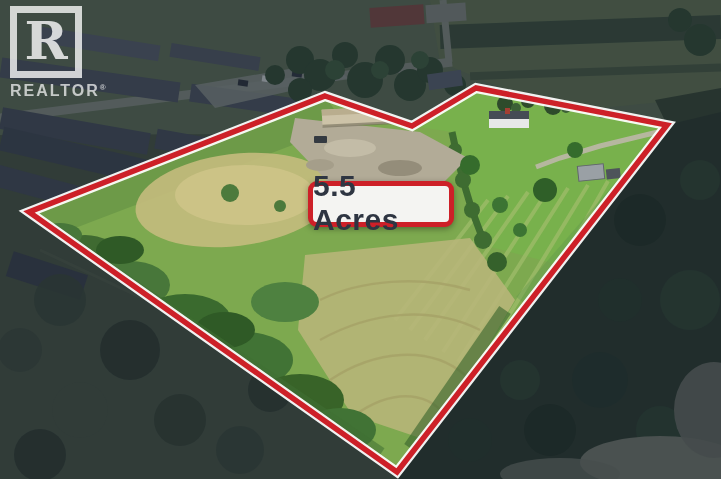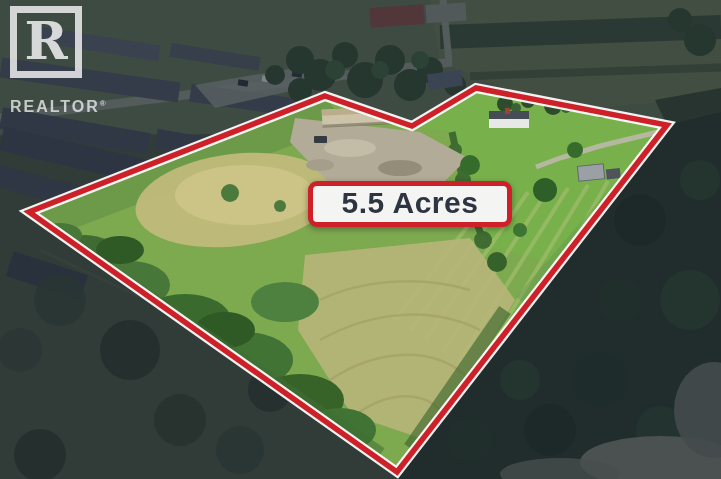--- a/index.html
+++ b/index.html
@@ -18,28 +18,28 @@
   .realtor-box{
     width:58px;height:58px;border:7px solid rgba(255,255,255,.88);
     display:flex;align-items:center;justify-content:center;
   }
   .realtor-letter{
     font-family:"DejaVu Serif","Liberation Serif",serif;
     font-weight:bold;font-size:52px;line-height:1;
     color:rgba(255,255,255,.9);transform:translateY(-1px);
   }
   .realtor-word{
-    margin-top:20px;font-size:16px;font-weight:bold;letter-spacing:2px;
+    margin-top:4px;font-size:16px;font-weight:bold;letter-spacing:2px;
     color:rgba(255,255,255,.8);white-space:nowrap;
   }
   .realtor-word sup{font-size:8px;letter-spacing:0;}
 
   
   .acreage-badge{
-    position:absolute;left:308px;top:181px;width:204px;height:46px;
+    position:absolute;left:308px;top:181px;width:146px;height:46px;
     box-sizing:border-box;background:#f4f4f2;
     border:5px solid #cd2028;border-radius:9px;
     display:flex;align-items:center;justify-content:center;
     box-shadow:0 2px 6px rgba(0,0,0,.35);
   }
   .acreage-text{
     font-size:30px;font-weight:bold;color:#2e3542;letter-spacing:.5px;
     transform:translateY(-1px);
   }
 

